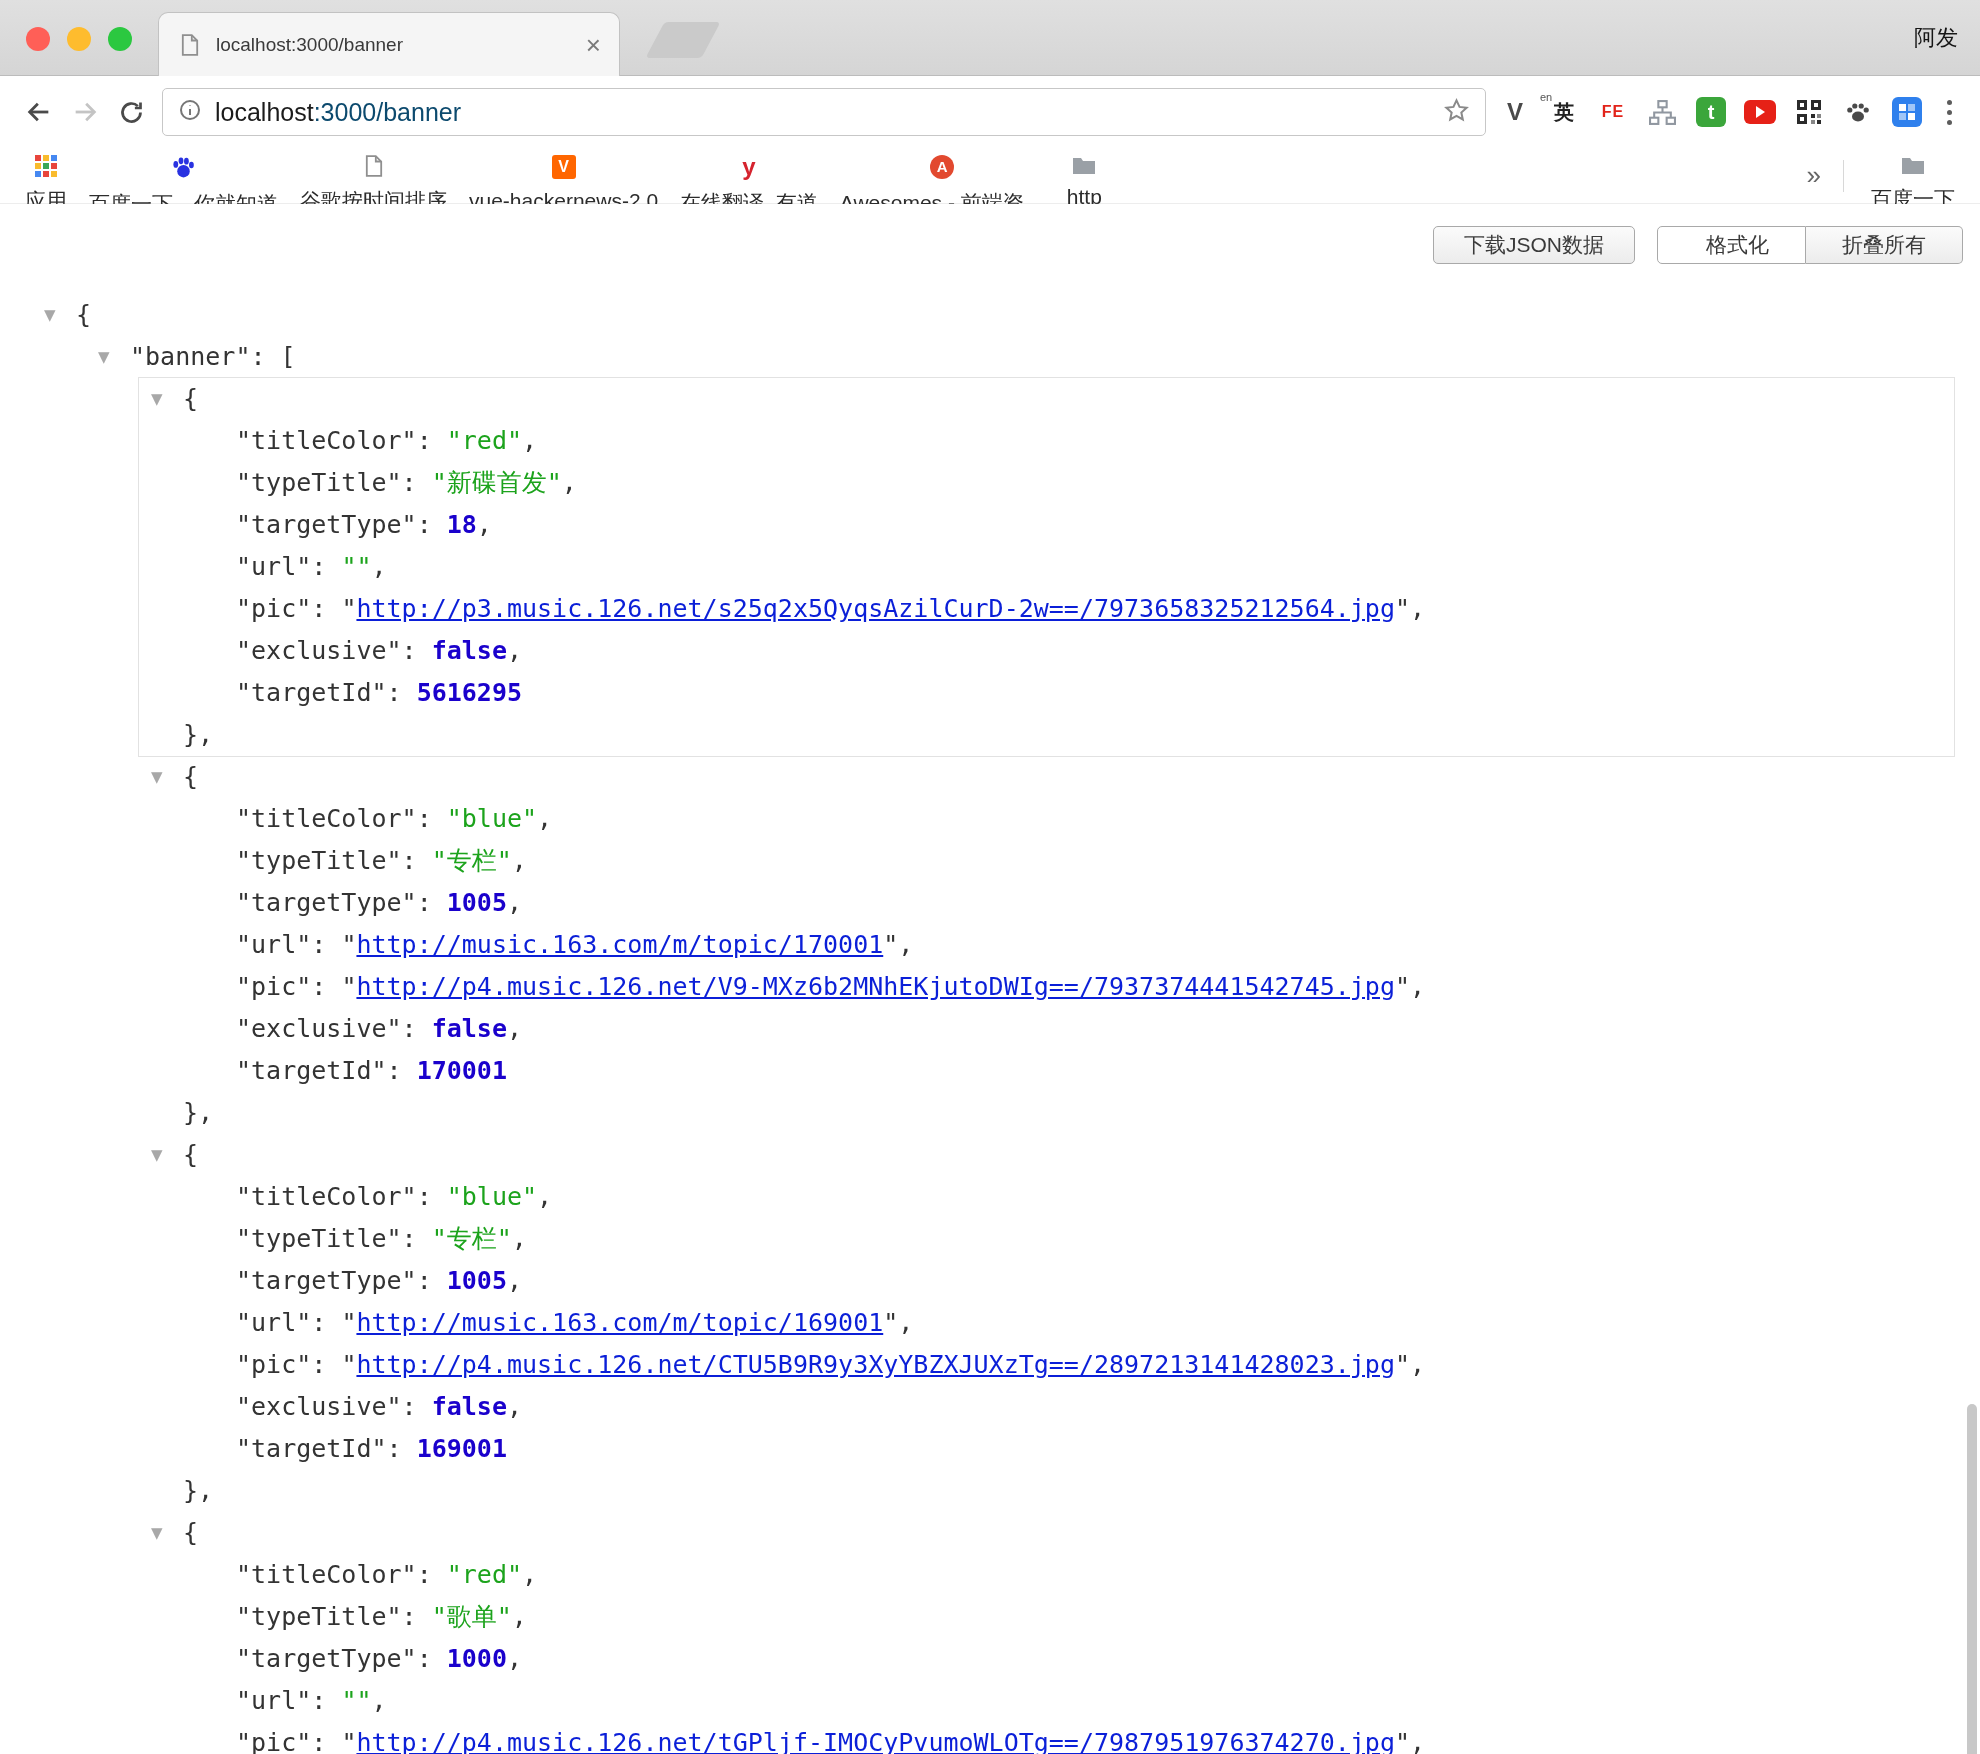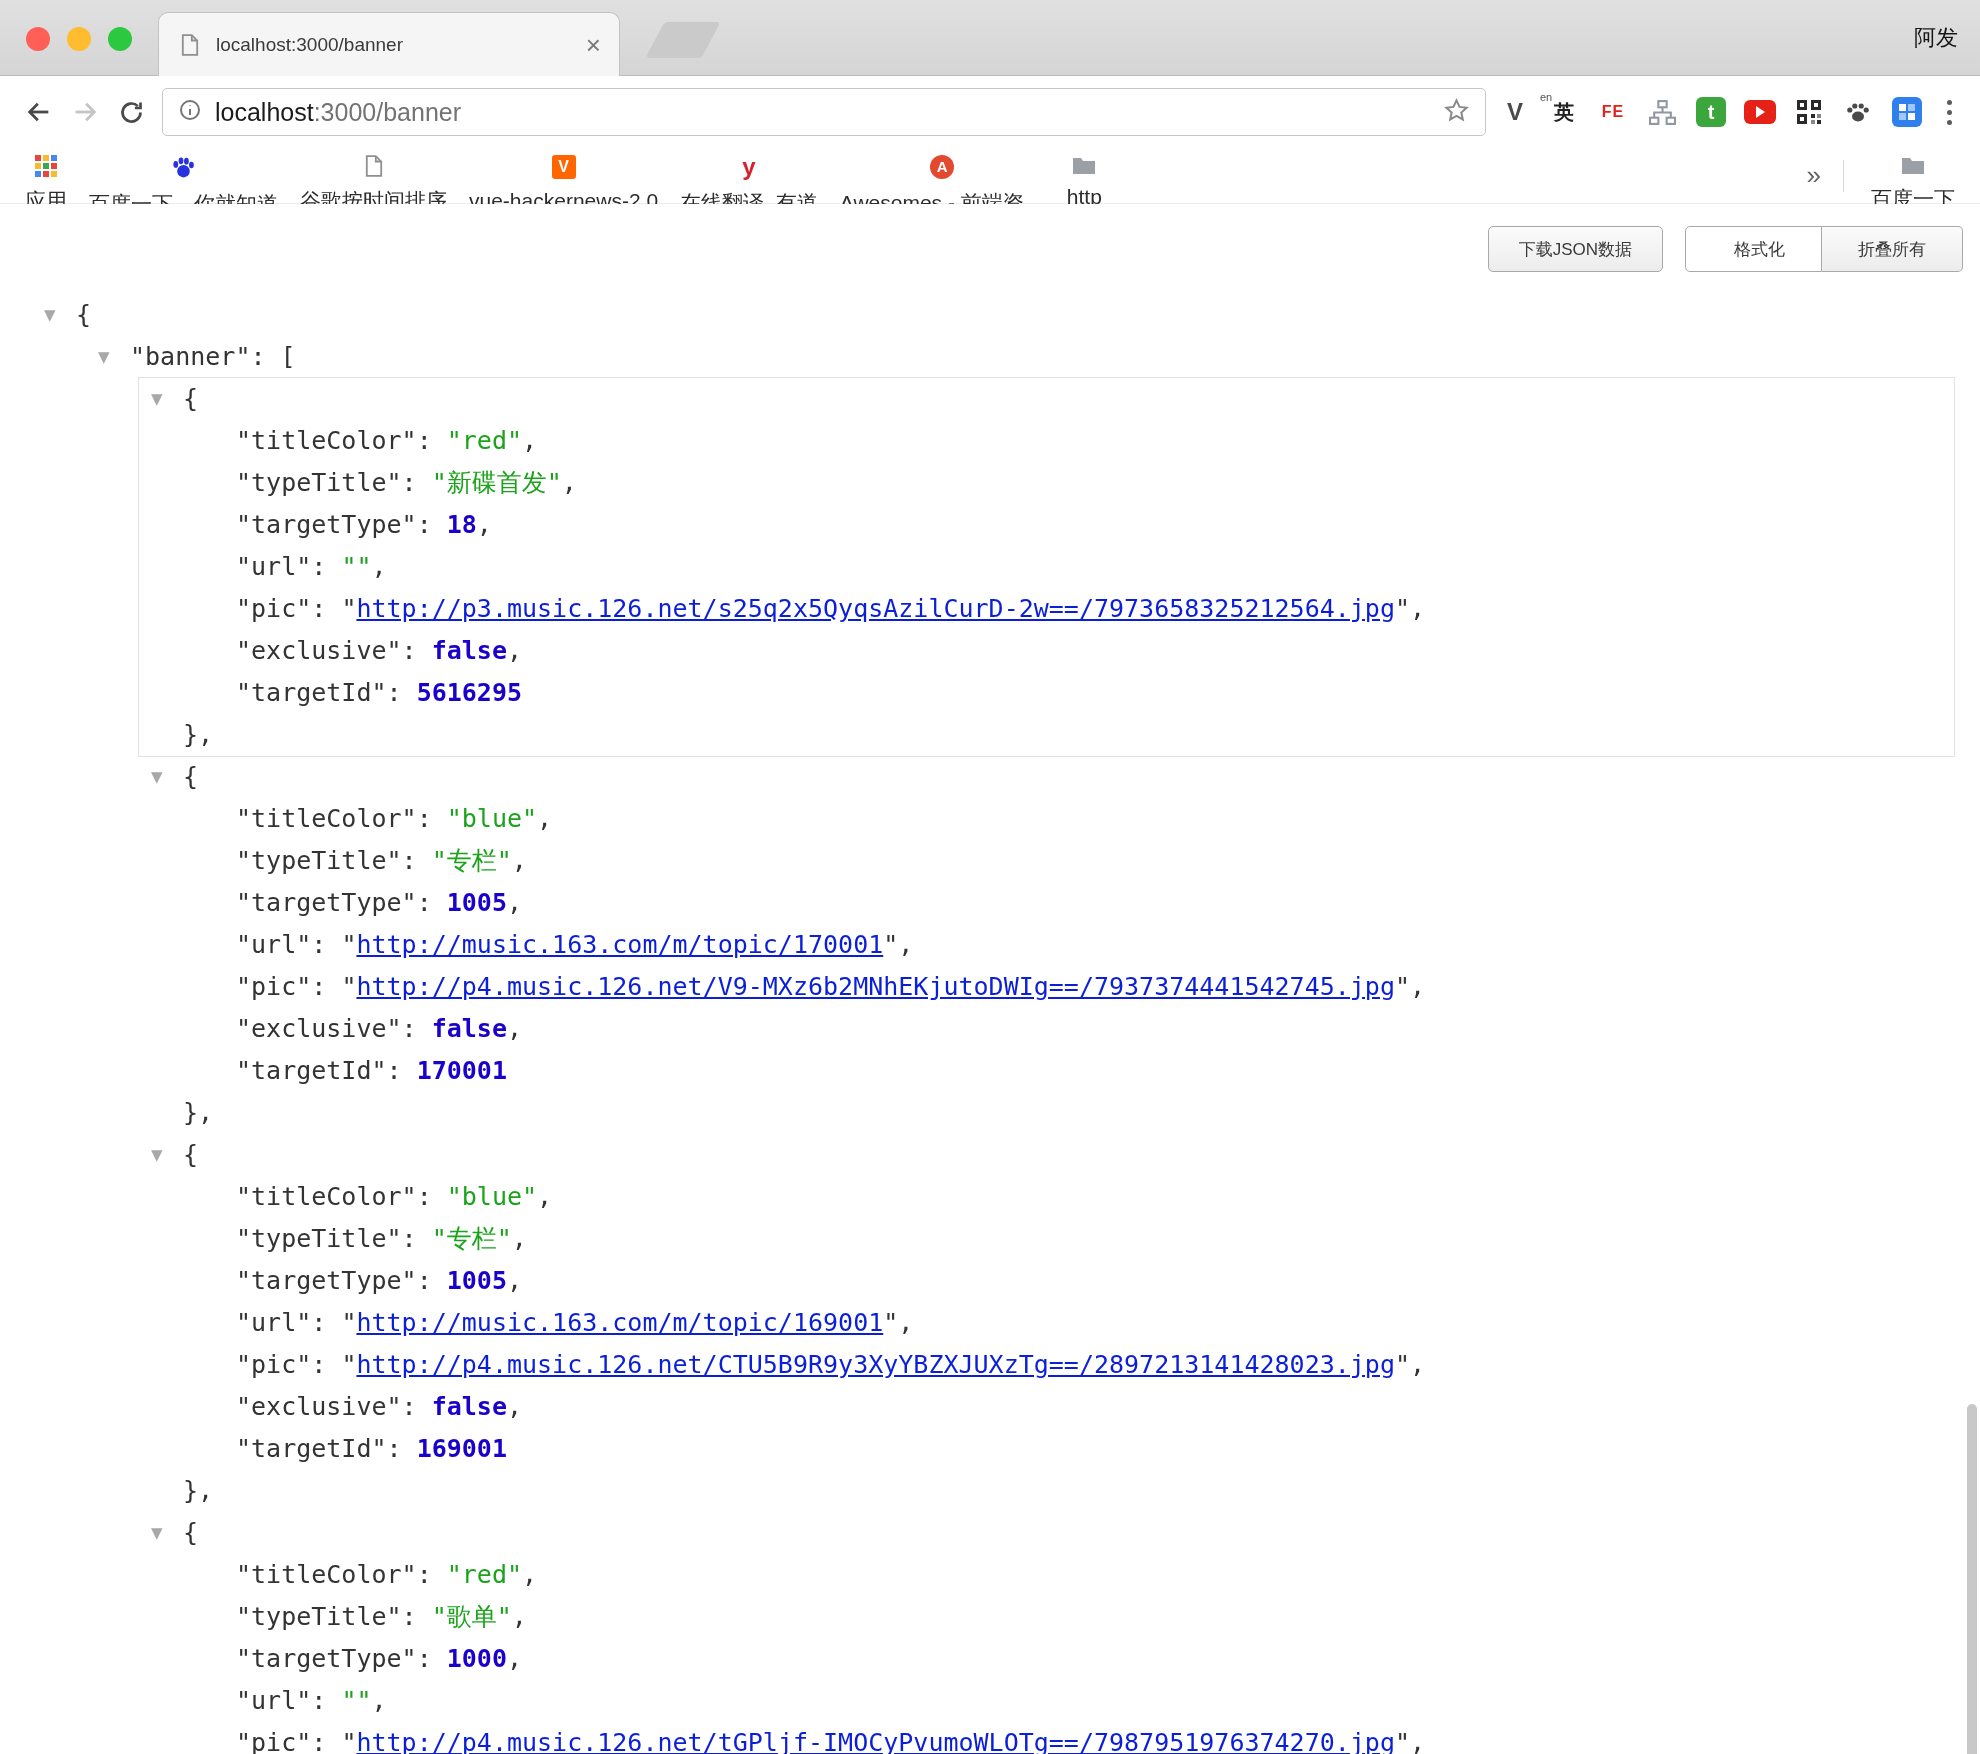--- a/index.html
+++ b/index.html
@@ -24,42 +24,42 @@
             background:#cacaca; transform:skewX(-28deg); border-radius:4px; }
   .profile { position:absolute; right:22px; top:23px; font-size:22px; color:#161616; }
 
   
   .toolbar { height:72px; background:#fff; display:flex; align-items:center; padding:0 16px; }
   .nav-btn { width:46px; height:46px; display:flex; align-items:center; justify-content:center; }
   .omnibox { flex:1; height:48px; border:1px solid #c7c7c7; border-radius:5px; background:#fff;
              display:flex; align-items:center; padding:0 15px; margin:0 12px 0 8px; }
   .url { font-size:25px; margin-left:13px; flex:1; white-space:nowrap; }
   .url .host { color:#1b1b1b; }
-  .url .rest { color:#737373; }
+  .url .rest { color:#0c4a6e; }
   .exts { display:flex; align-items:center; gap:15px; margin-right:10px; }
   .ext { width:34px; height:34px; display:flex; align-items:center; justify-content:center; }
   .kebab { width:30px; height:40px; display:flex; flex-direction:column; align-items:center;
            justify-content:center; gap:5px; }
   .kebab i { width:5px; height:5px; border-radius:50%; background:#5c5c5c; }
 
   
   .bookmarks { height:56px; background:#fff; border-bottom:1px solid #ededed;
                display:flex; align-items:center; padding:0 14px; }
   .bm-list { display:flex; align-items:center; }
   .bm-item { display:flex; align-items:center; gap:10px; padding:0 11px; height:42px;
              font-size:21px; color:#2c2c2c; border-radius:4px; white-space:nowrap;flex-direction:column; }
   .bm-ic { display:flex; align-items:center; justify-content:center; width:26px; height:26px; }
   .bm-right { margin-left:auto; display:flex; align-items:center; gap:16px; }
   .bm-chevron { font-size:26px; color:#666; padding:0 6px; }
   .bm-sep { width:1px; height:32px; background:#d8d8d8; }
 
   
   .page { position:relative; height:1548px; background:#fff; }
   .actions { position:absolute; top:22px; right:17px; display:flex; gap:22px; }
-  .btn { height:46px; display:flex; align-items:center; font-size:17px; color:#3a3a3a;
+  .btn { height:38px; display:flex; align-items:center; font-size:21px; color:#3a3a3a;
          background:linear-gradient(#fbfbfb,#ececec); border:1px solid #a9a9a9;
          border-radius:5px; padding:0 30px; }
   .btn-group { display:flex; }
   .btn-group .btn { border-radius:0; border-left-width:0; padding:0 36px; }
   .btn-group .btn:first-child { border-radius:5px 0 0 5px; border-left-width:1px; background:#fff;padding-left:48px; }
   .btn-group .btn:last-child { border-radius:0 5px 5px 0; }
 
   
   .tree { font-family:"DejaVu Sans Mono", monospace; font-size:25px; line-height:42px;
           color:#333; padding-top:90px; }

